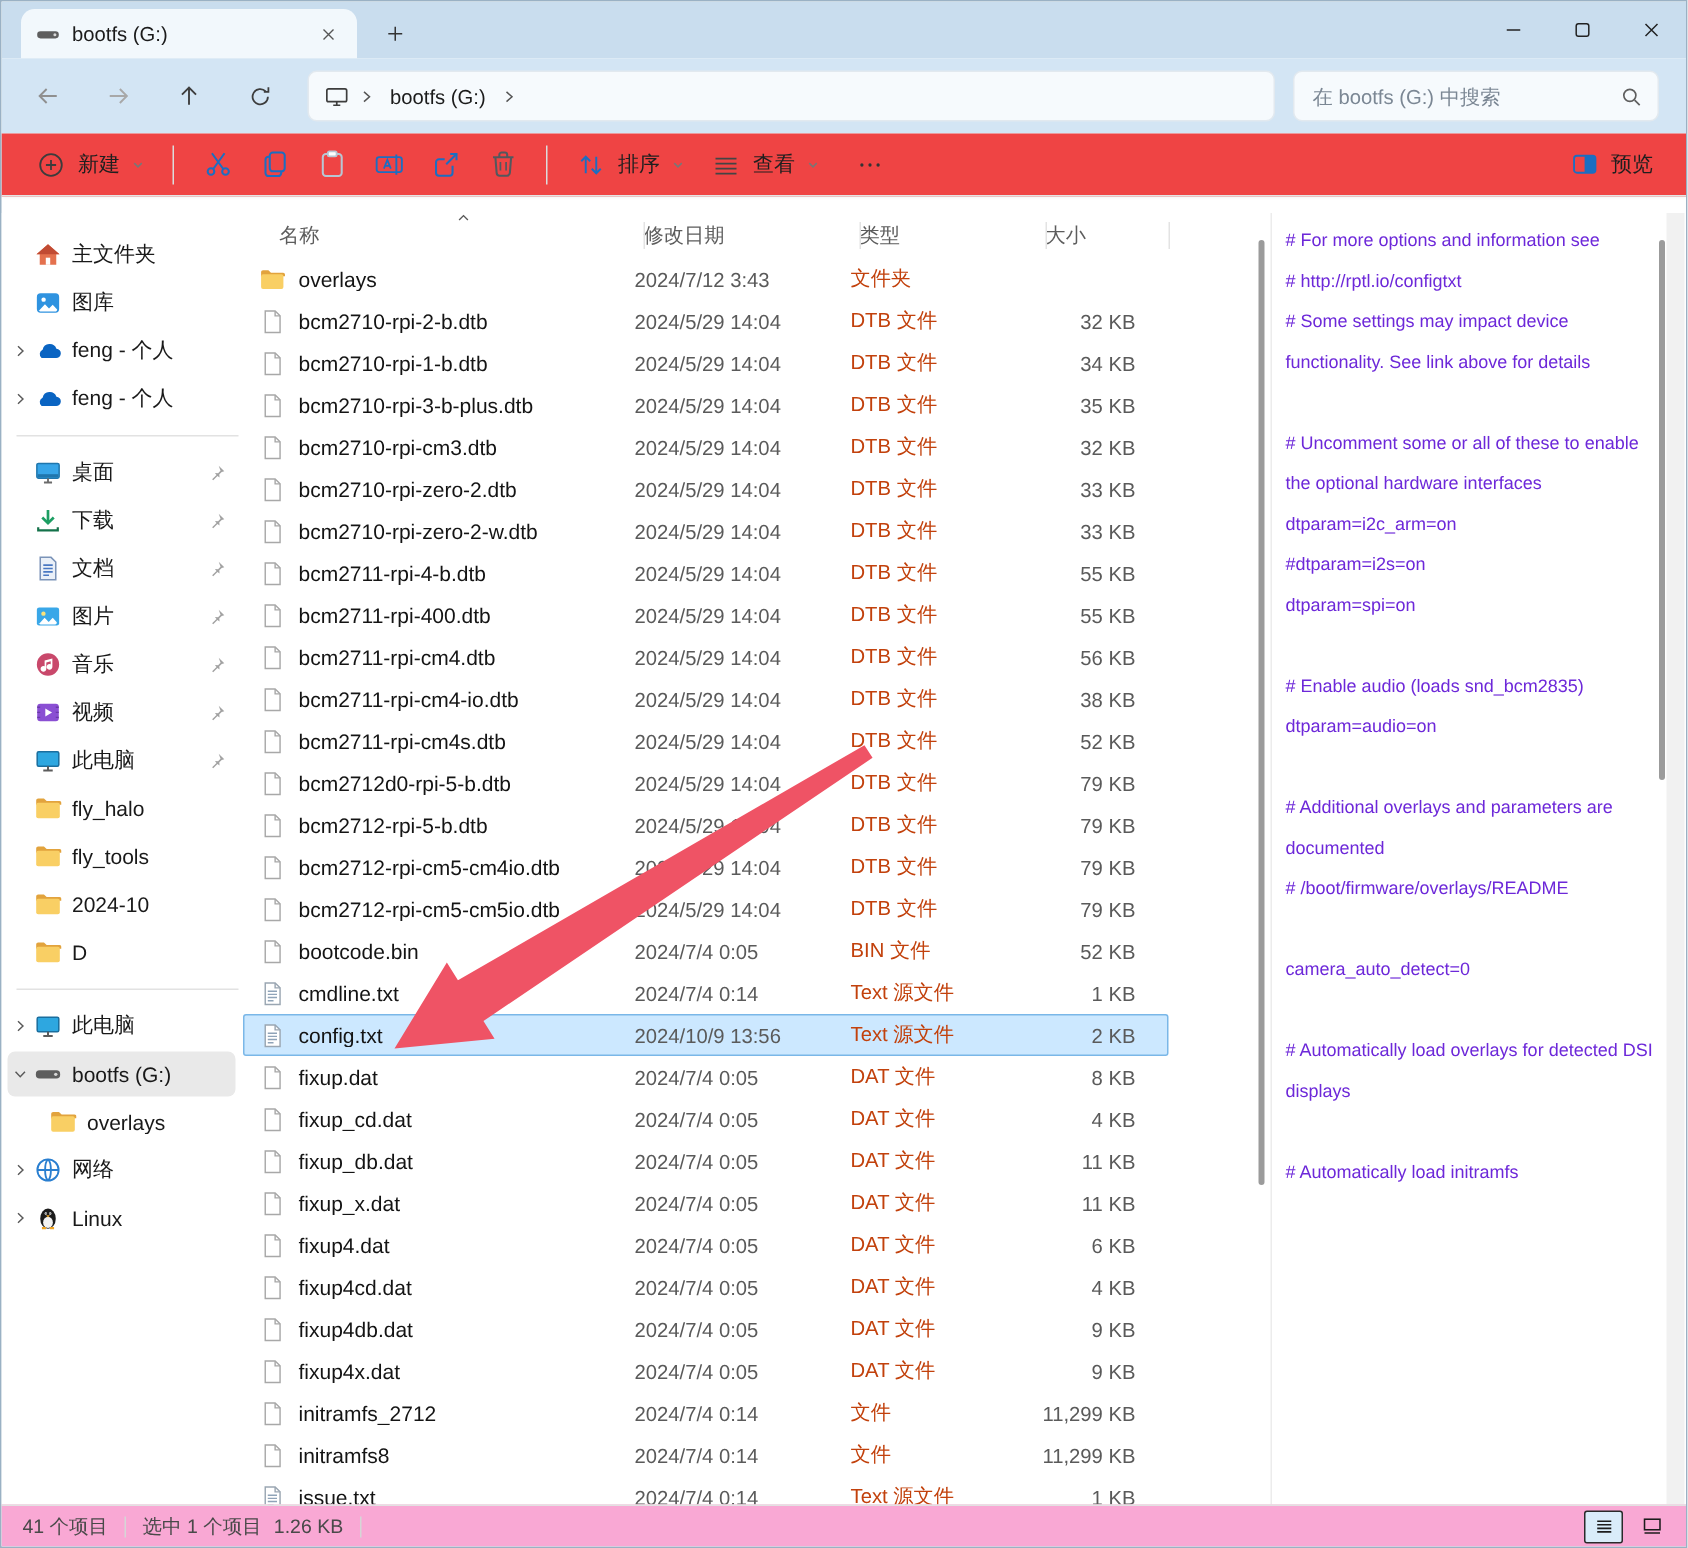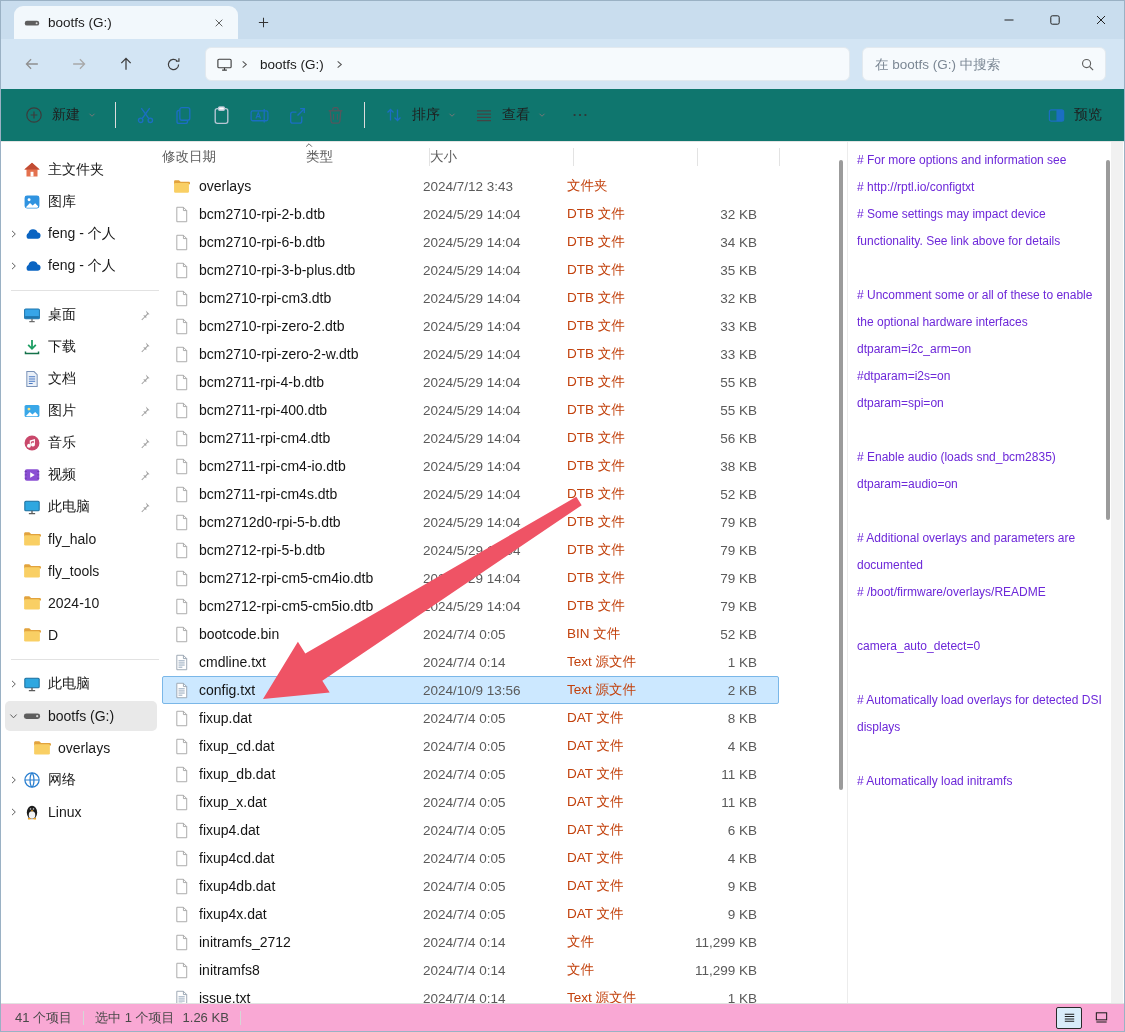--- a/index.html
+++ b/index.html
@@ -19,21 +19,21 @@
   .navbtn{width:32px;height:32px;display:flex;align-items:center;justify-content:center;border-radius:5px;margin-left:15px;}
   .addr{display:flex;align-items:center;gap:6px;height:34px;background:#f6fafd;border:1px solid #e2e9ef;border-radius:6px;
         margin-left:16px;width:645px;padding:0 10px;box-sizing:border-box;}
   .crumb{font-size:13.5px;color:#1b1b1b;padding:0 4px;}
   .search{display:flex;align-items:center;height:34px;background:#f6fafd;border:1px solid #e2e9ef;border-radius:6px;
         margin-left:12px;width:244px;padding:0 10px;box-sizing:border-box;}
   .search input{border:none;outline:none;background:transparent;flex:1;font-size:13.5px;color:#444;
         font-family:"Liberation Sans","DejaVu Sans",sans-serif;}
   .search input::placeholder{color:#7b8794;}
   
-  .toolbar{position:absolute;left:0;top:88px;right:0;height:53px;background:#0f766e;border-bottom:1px solid #e4e4e4;
+  .toolbar{position:absolute;left:0;top:88px;right:0;height:42px;background:#ef4444;border-bottom:1px solid #e4e4e4;
         box-shadow:0 1px 2px rgba(0,0,0,.05);display:flex;align-items:center;padding:0 14px;box-sizing:border-box;}
   .tbtn{display:flex;align-items:center;gap:7px;padding:7px 8px;border-radius:5px;font-size:14px;color:#1f1f1f;}
   .ticon{width:22px;height:22px;display:flex;align-items:center;justify-content:center;}
   .tdivider{width:1px;height:26px;background:#dcdcdc;margin:0 10px;}
   .tspacer{flex:1;}
   
   .main{position:absolute;left:0;top:141px;right:0;bottom:28px;background:#fff;}
   .sidebar{position:absolute;left:0;top:0;width:160px;bottom:0;padding-top:11px;overflow:hidden;box-sizing:border-box;}
   .sitem{display:flex;align-items:center;height:30px;margin:2px 4px;border-radius:5px;font-size:14px;color:#191919;}
   .sitem.sel{background:#e9e9e9;}
@@ -566,20 +566,21 @@
         </div>
       </div>
 
     <div class="filelist">
       <div class="lheader">
         <span class="sortcaret">
           <svg width="12" height="10" viewBox="0 0 12 12">
               <path d="M2.5 8 6 4.5 9.5 8" fill="none" stroke="#5a5a5a" stroke-width="1.1"></path>
             </svg>
         </span>
+        <span class="h-name">名称</span>
         <span class="h-date">修改日期</span>
         <span class="h-type">类型</span>
         <span class="h-size">大小</span>
         <span class="hsep" style="left:267px"></span>
         <span class="hsep" style="left:411px"></span>
         <span class="hsep" style="left:535px"></span>
         <span class="hsep" style="left:617px"></span>
       </div>
       <div class="rows" id="rows">
           <div class="row">
@@ -606,21 +607,21 @@
             <span class="rtype">DTB 文件</span>
             <span class="rsize">32 KB</span>
           </div>
           <div class="row">
             <span class="ric">
               <svg viewBox="0 0 16 16">
                 <path d="M3.6 1.2h6.2l3.1 3.1v10.5H3.6z" fill="#fff" stroke="#a8a8a8" stroke-width="0.9"></path>
                 <path d="M9.8 1.2v3.1h3.1" fill="none" stroke="#a8a8a8" stroke-width="0.9"></path>
               </svg>
             </span>
-            <span class="rname">bcm2710-rpi-6-b.dtb</span>
+            <span class="rname">bcm2710-rpi-1-b.dtb</span>
             <span class="rdate">2024/5/29 14:04</span>
             <span class="rtype">DTB 文件</span>
             <span class="rsize">34 KB</span>
           </div>
           <div class="row">
             <span class="ric">
               <svg viewBox="0 0 16 16">
                 <path d="M3.6 1.2h6.2l3.1 3.1v10.5H3.6z" fill="#fff" stroke="#a8a8a8" stroke-width="0.9"></path>
                 <path d="M9.8 1.2v3.1h3.1" fill="none" stroke="#a8a8a8" stroke-width="0.9"></path>
               </svg>

